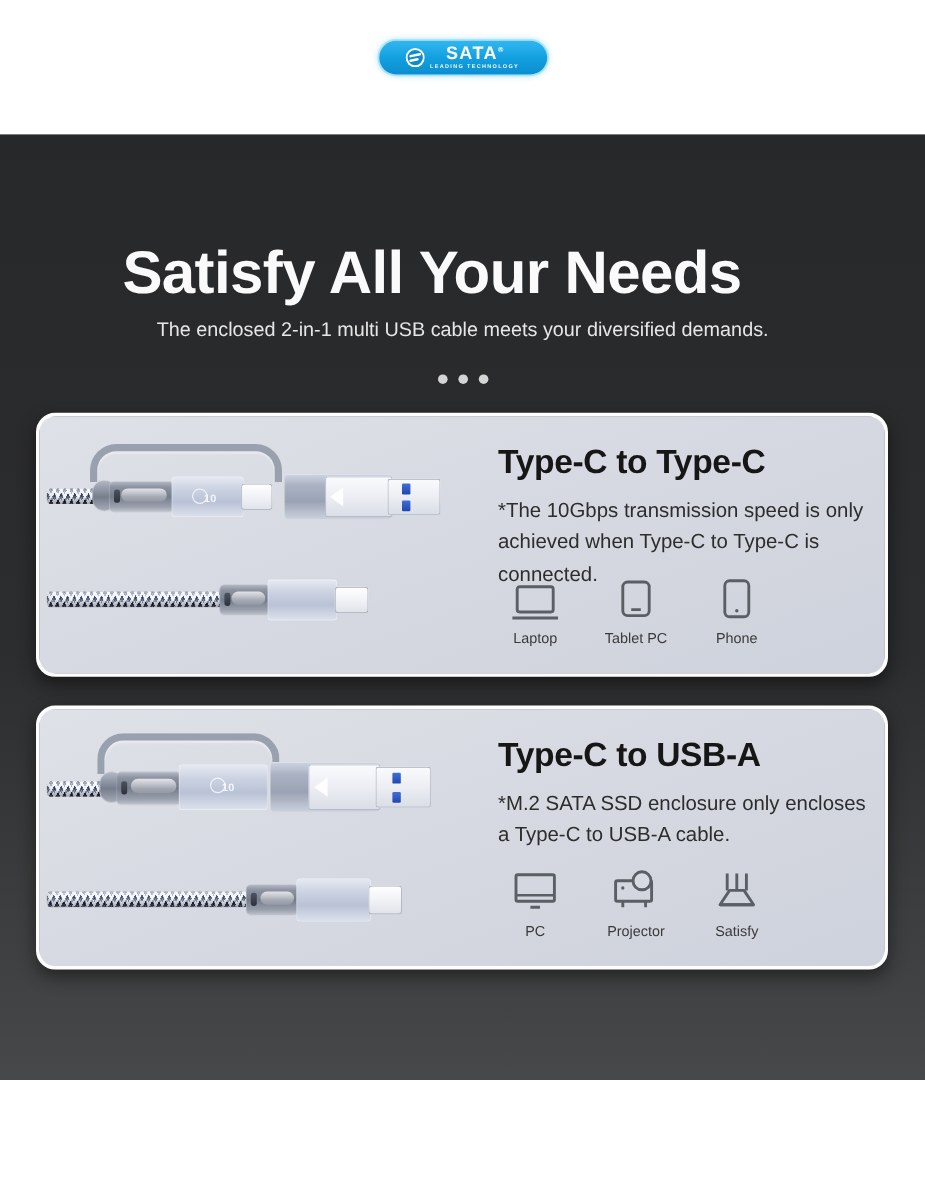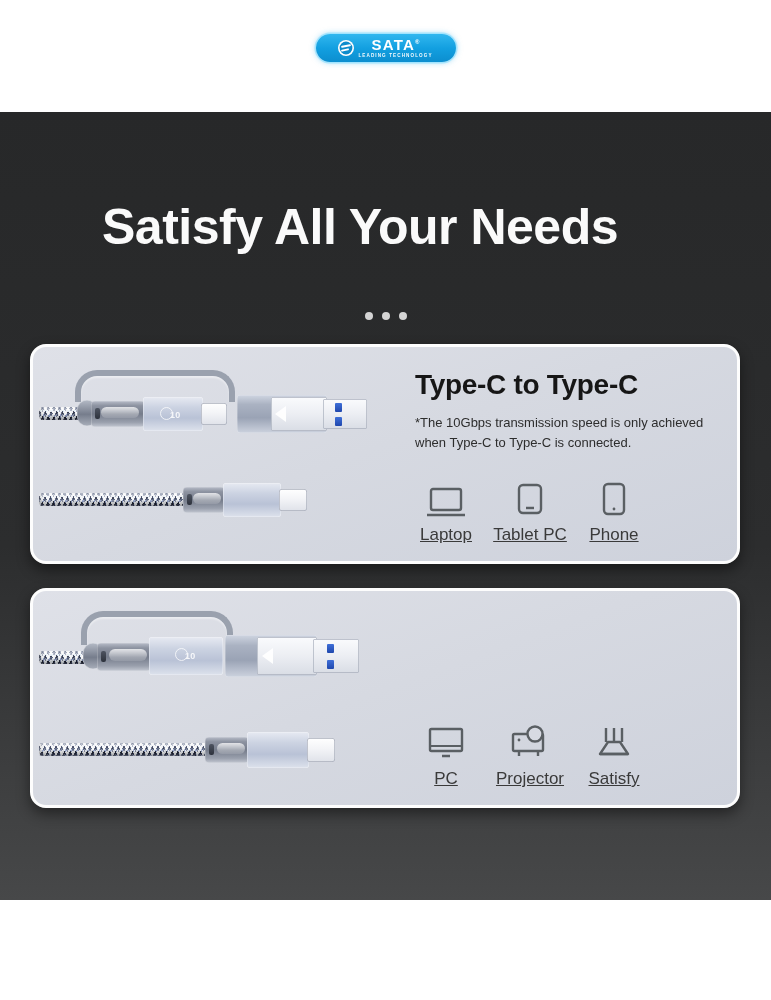--- a/index.html
+++ b/index.html
@@ -73,26 +73,26 @@
     box-sizing:border-box;
     overflow:hidden;
   }
   .card-1{top:344px;}
   .card-2{top:588px;}
 
   .card-art{position:absolute;left:0;top:0;width:360px;height:100%;}
   .card-text{position:absolute;left:382px;top:22px;width:312px;}
 
   .card-title{font-size:28px;font-weight:700;color:#161616;letter-spacing:-.3px;}
-  .card-note{margin-top:12px;font-size:13px;line-height:1.55;color:#2d2d2d;}
+  .card-note{margin-top:12px;font-size:17px;line-height:1.55;color:#2d2d2d;}
 
   .icon-row{position:absolute;left:382px;top:126px;display:flex;gap:22px;}
   .icon-cell{width:62px;display:flex;flex-direction:column;align-items:center;}
   .icon-box{height:46px;display:flex;align-items:flex-end;justify-content:center;}
-  .icon-label{margin-top:6px;font-size:17px;color:#3a3a3a;white-space:nowrap;text-decoration:underline;}
+  .icon-label{margin-top:6px;font-size:12px;color:#3a3a3a;white-space:nowrap;}
   .braid{
     position:absolute;height:13px;border-radius:3px;
     background:
       repeating-linear-gradient(62deg, #f2f3f5 0 2px, #7d8089 2px 3.4px, #3f424a 3.4px 5px),
       repeating-linear-gradient(-62deg, #eceef1 0 2px, #80838c 2px 3.4px, #42454d 3.4px 5px),
       linear-gradient(180deg,#b9bcc4,#6e7179);
     background-blend-mode:overlay,overlay,normal;
     box-shadow:inset 0 3px 4px rgba(255,255,255,.35), inset 0 -3px 5px rgba(0,0,0,.4);
   }
   .shell{
@@ -172,20 +172,21 @@
     <div class="logo">
       <span class="logo-mark"></span>
       <span class="logo-txt">
         <span class="logo-name"><span>SATA</span><span class="reg">®</span></span>
         <span class="logo-sub">LEADING TECHNOLOGY</span>
       </span>
     </div>
   </div>
 
   <div class="headline">Satisfy All Your Needs</div>
+  <div class="subhead">The enclosed 2-in-1 multi USB cable meets your diversified demands.</div>
   <div class="dots">
     <i></i>
     <i></i>
     <i></i>
   </div>
 
   <div class="card card-1">
     <div class="card-art">
 
       <div class="braid" style="left:6px;top:60px;width:126px;"></div>
@@ -269,20 +270,24 @@
       <div class="pin" style="left:294px;top:69px;"></div>
 
       <div class="braid" style="left:6px;top:152px;width:170px;"></div>
       <div class="shell" style="left:172px;top:146px;width:44px;height:26px;"></div>
       <div class="notch" style="left:176px;top:153px;"></div>
       <div class="hl" style="left:184px;top:152px;width:28px;height:11px;"></div>
       <div class="shell-body" style="left:214px;top:141px;width:62px;height:36px;"></div>
       <div class="tip-c" style="left:274px;top:147px;width:28px;height:24px;"></div>
     </div>
 
+    <div class="card-text">
+      <div class="card-title">Type-C to USB-A</div>
+      <div class="card-note">*M.2 SATA SSD enclosure only encloses a Type-C to USB-A cable.</div>
+    </div>
 
     <div class="icon-row">
       <div class="icon-cell">
         <div class="icon-box">
           <svg width="42" height="38" viewBox="0 0 42 38" fill="none" stroke="#5a5f63" stroke-width="2.4">
             <rect x="5" y="4" width="32" height="22" rx="1.5"></rect>
             <line x1="5" y1="21" x2="37" y2="21" stroke-width="2.2"></line>
             <line x1="17" y1="31" x2="25" y2="31" stroke-width="2.6"></line>
           </svg>
         </div>

